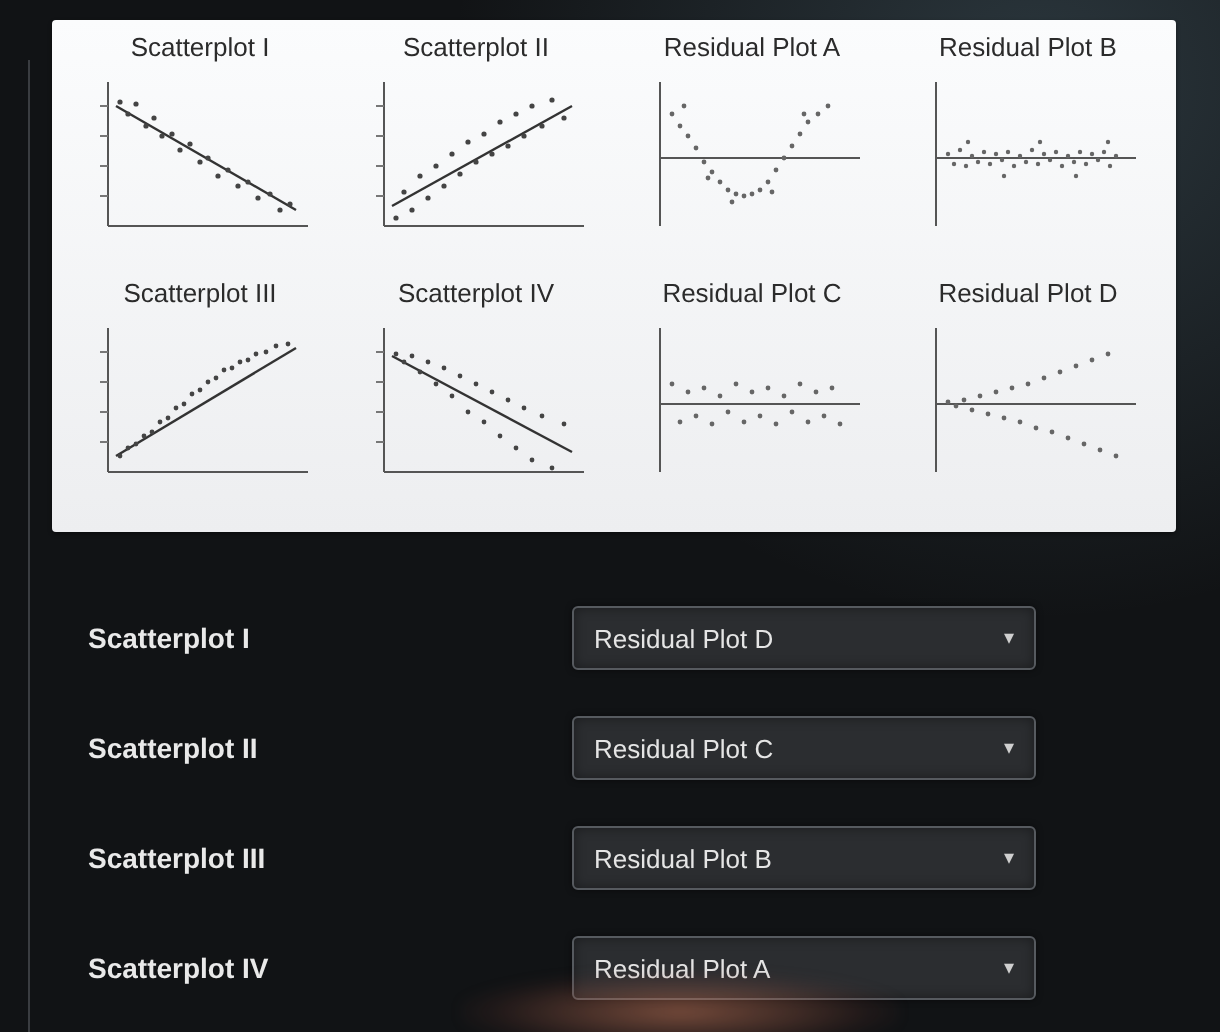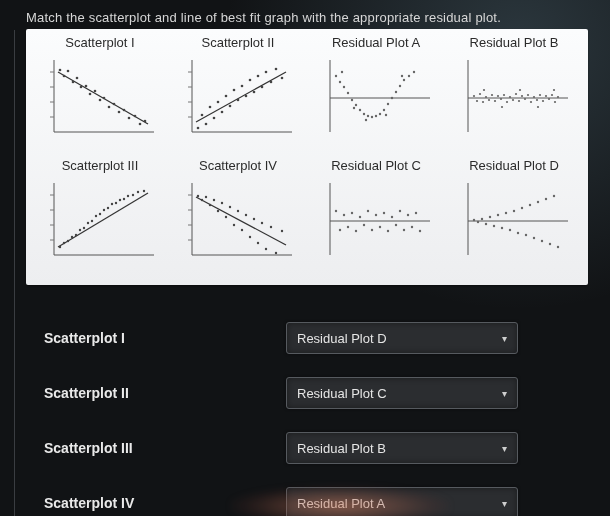--- a/index.html
+++ b/index.html
@@ -116,21 +116,20 @@
     filter: blur(3px);
     pointer-events: none;
   }
 </style>
 </head>
 <body>
 
 <div class="screen">
   <div class="left-rule"></div>
 
-  <p class="instruction">Match the scatterplot and line of best fit graph with the appropriate residual plot.</p>
 
   <div class="figure">
 
     <div class="cell">
       <div class="cell-title">Scatterplot I</div>
       <div class="mini">
         <svg viewBox="0 0 120 92">
           <line class="axis" x1="14" y1="8" x2="14" y2="80"></line>
           <line class="axis" x1="14" y1="80" x2="114" y2="80"></line>
           <g class="tick">

